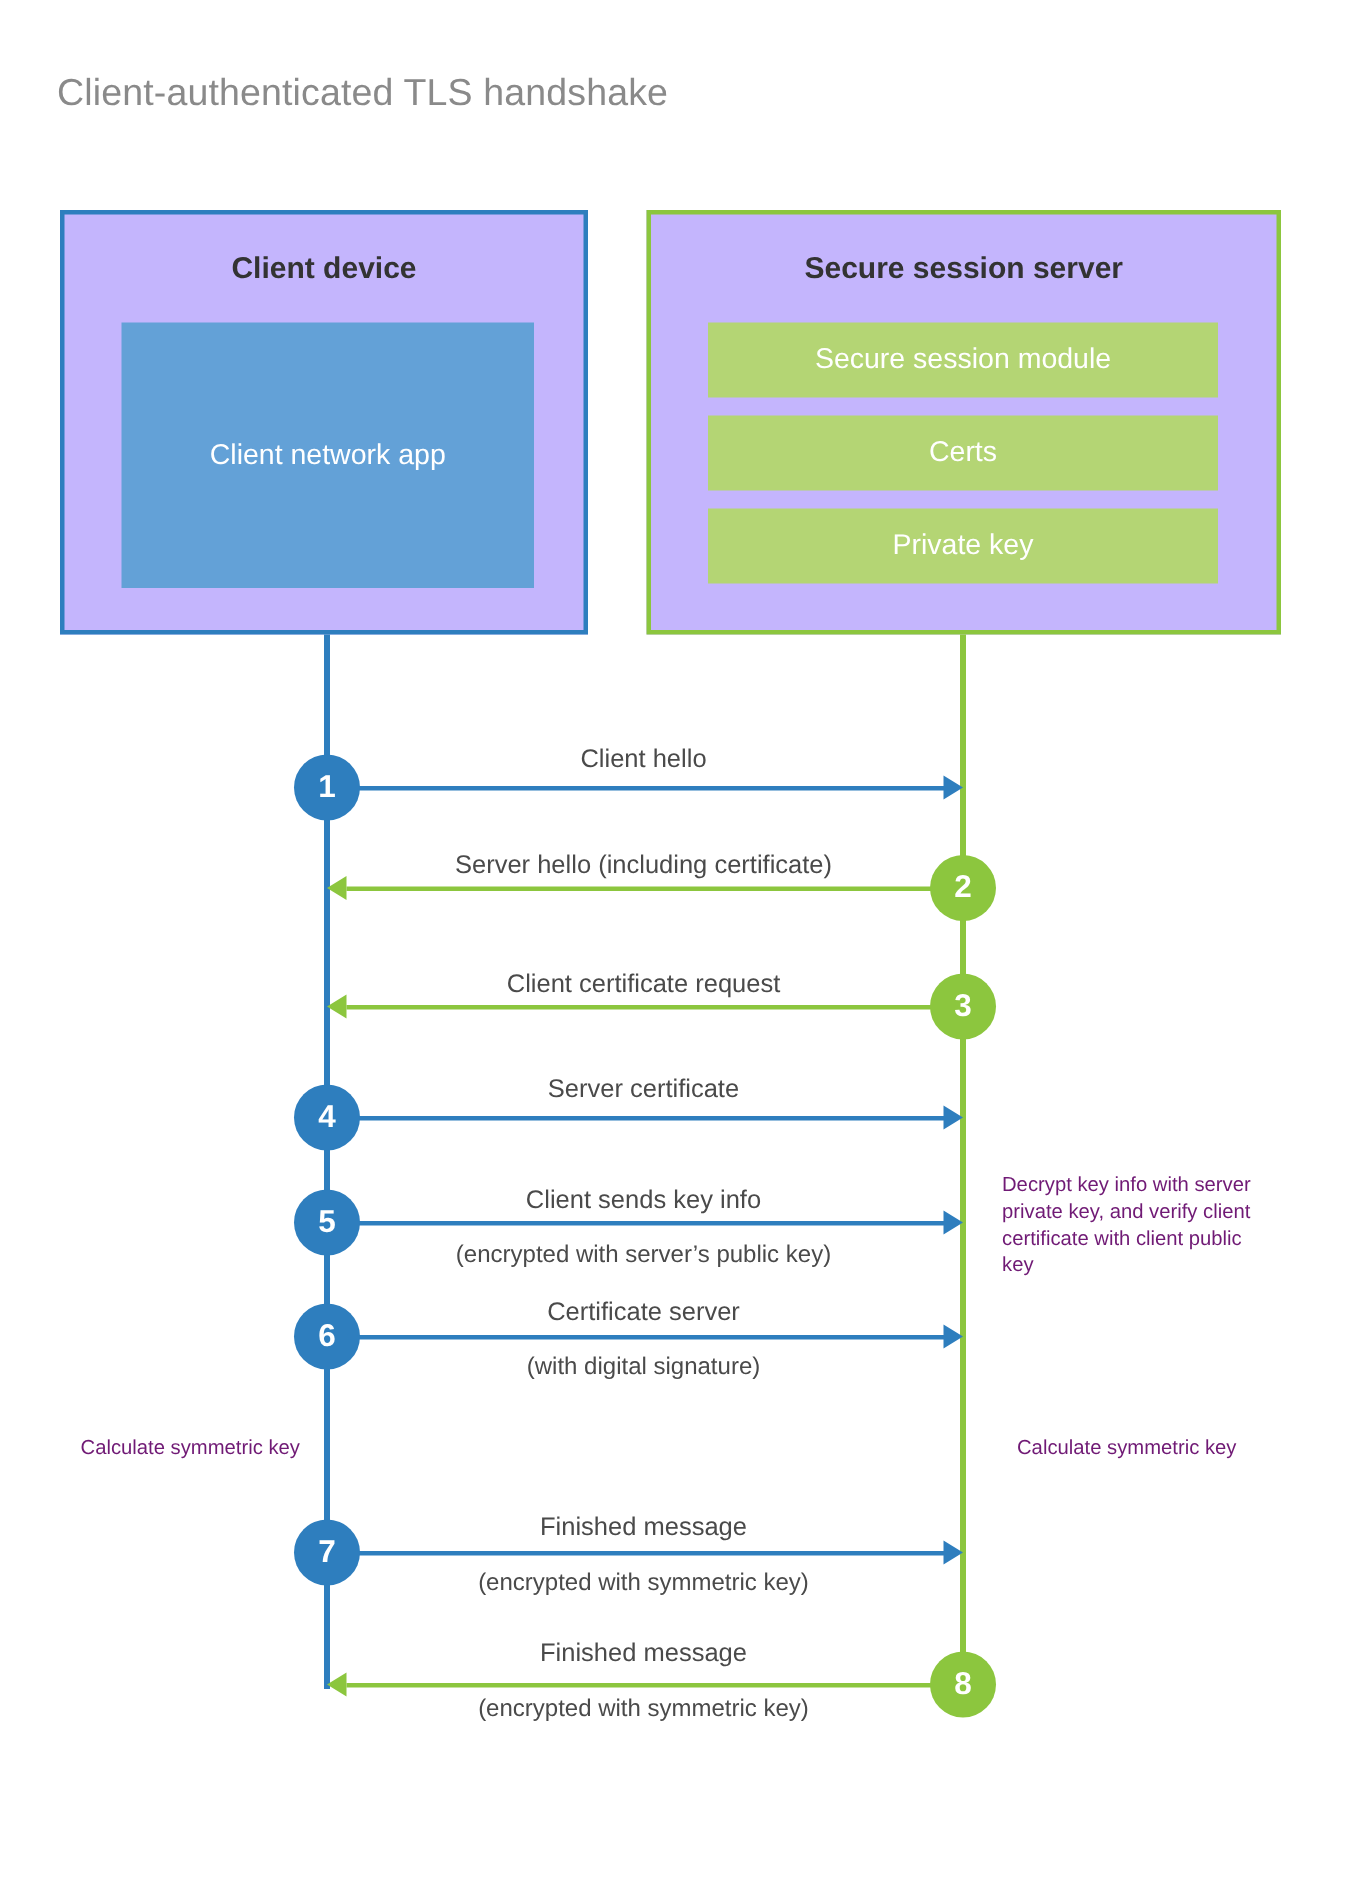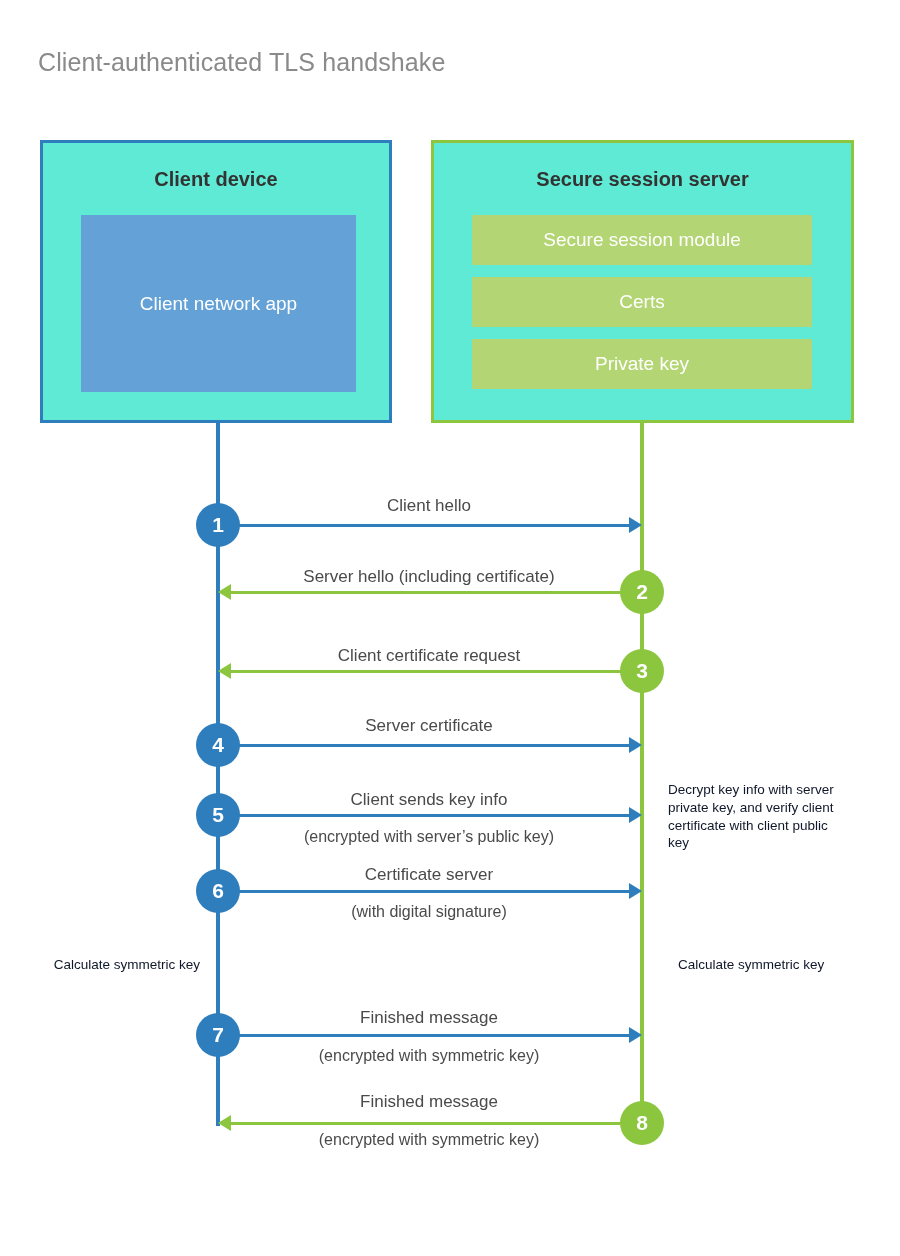--- a/index.html
+++ b/index.html
@@ -28,21 +28,21 @@
     font-size: 25px;
     font-weight: 400;
     color: #8a8a8a;
     letter-spacing: 0.1px;
     white-space: nowrap;
   }
 
   
   .actor-box {
     position: absolute;
-    background: #5eead4;
+    background: #c4b5fd;
     box-sizing: border-box;
   }
   .actor-box.client {
     left: 40px;
     top: 122px;
     width: 352px;
     height: 283px;
     border: 3px solid #2e7ebe;
   }
   .actor-box.server {
@@ -158,21 +158,21 @@
     text-align: center;
     font-size: 16px;
     color: #4a4a4a;
     white-space: nowrap;
   }
 
   .note {
     position: absolute;
     font-size: 13.5px;
     line-height: 1.32;
-    color: #0f172a;
+    color: #701a75;
   }
   .note.left-note { text-align: right; }
   .note.right-note { text-align: left; }
 </style>
 </head>
 <body>
 
 <div id="diagram">
 
   <div class="page-title">Client-authenticated TLS handshake</div>

